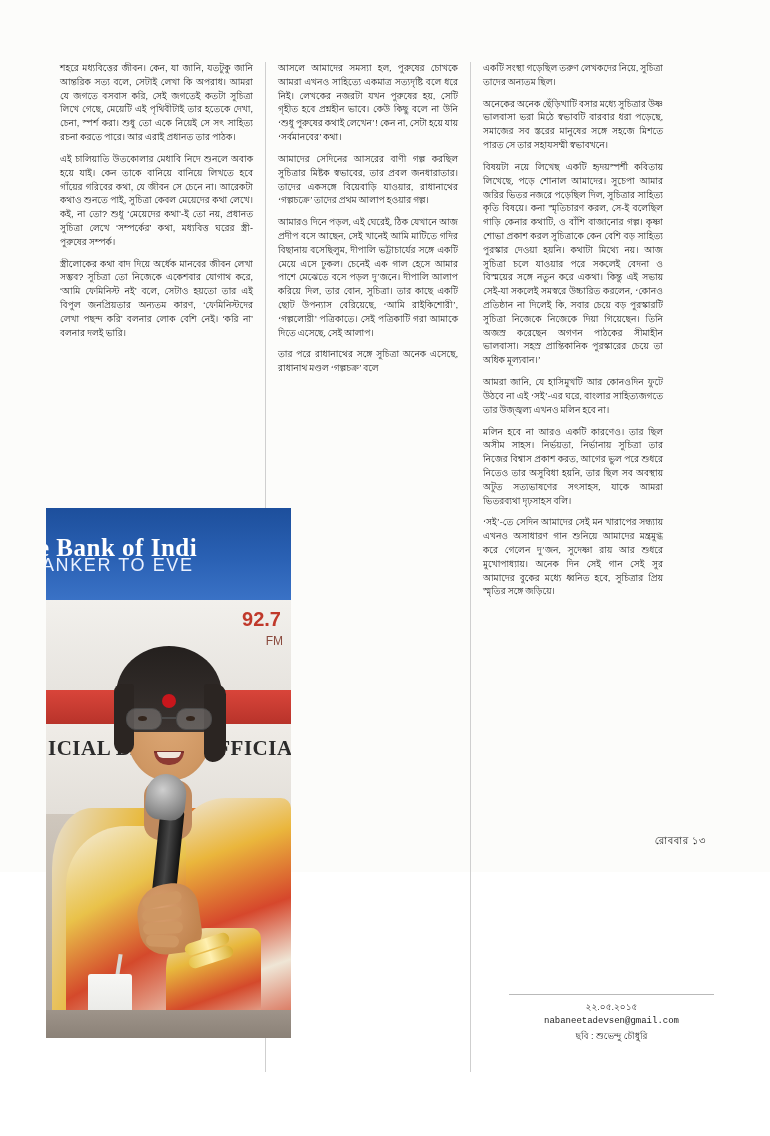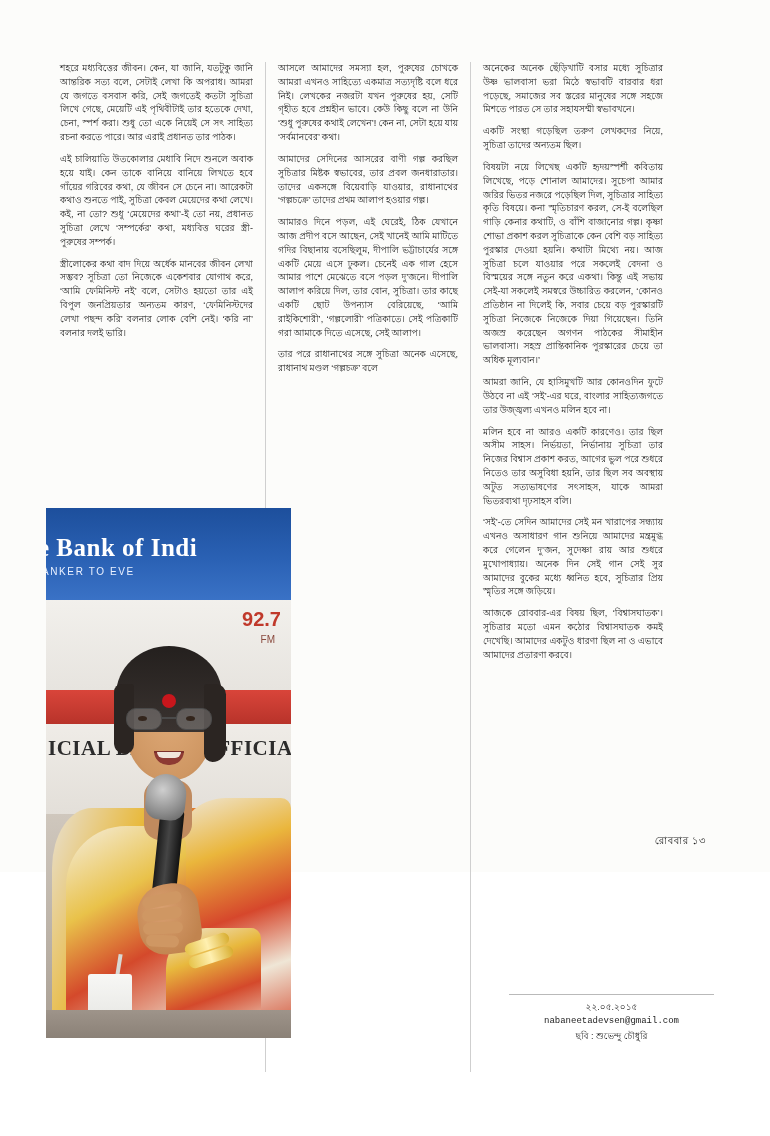--- a/index.html
+++ b/index.html
@@ -26,21 +26,21 @@
     width: 655px;
     height: 1010px;
     display: flex;
     gap: 0;
   }
   .col {
     width: 205px;
     padding-right: 12px;
     position: relative;
   }
-  .col + .col { padding-left: 12px; }
+  .col + .col { padding-left: 12px; font-family: Liberation Serif, serif; }
   .col.mid { border-left: 1px solid #cfcfcf; }
   .col.right { border-left: 1px solid #cfcfcf; }
   .para {
     font-size: 9.1px;
     line-height: 1.52;
     text-align: justify;
     margin: 0 0 8px 0;
     color: #1d1d1d;
     word-spacing: -0.3px;
     hyphens: none;
@@ -71,43 +71,43 @@
     left: -8px; top: 26px;
     font-size: 25px;
     color: #ffffff;
     font-weight: bold;
     letter-spacing: 0.5px;
     font-family: "Liberation Serif", serif;
     white-space: nowrap;
   }
   .banner-blue .btxt2 {
     position: absolute;
-    left: -4px; top: 58px;
-    font-size: 10px;
+    left: -4px; top: 47px;
+    font-size: 18px;
     color: #eaf1ff;
     letter-spacing: 1.6px;
     white-space: nowrap;
   }
   .band-white {
     position: absolute;
     left: 0; top: 92px; width: 245px; height: 90px;
     background: linear-gradient(180deg,#f2f0ec 0%, #e7e4df 100%);
   }
   .fm-badge {
     position: absolute;
     right: 10px; top: 100px;
     font-size: 20px;
     font-weight: bold;
     color: #c0392b;
     font-family: "Liberation Sans", sans-serif;
   }
   .fm-sub {
     position: absolute;
-    right: 16px; top: 126px;
-    font-size: 10px;
+    right: 8px; top: 126px;
+    font-size: 12px;
     color: #8a4a3e;
   }
   .band-red {
     position: absolute;
     left: 0; top: 182px; width: 245px; height: 34px;
     background: linear-gradient(180deg,#d9453a 0%, #b8332a 100%);
   }
   .band-lower {
     position: absolute;
     left: 0; top: 216px; width: 245px; height: 90px;
@@ -325,27 +325,26 @@
     </div>
 
     <div class="col mid">
       <p class="para">আসলে আমাদের সমস্যা হল, পুরুষের চোখকে আমরা এখনও সাহিত্যে একমাত্র সত্যদৃষ্টি বলে ধরে নিই। লেখকের নজরটা যখন পুরুষের হয়, সেটি গৃহীত হবে প্রশ্নহীন ভাবে। কেউ কিছু বলে না উনি ‘শুধু পুরুষের কথাই লেখেন’! কেন না, সেটা হয়ে যায় ‘সর্বমানবের’ কথা।</p>
       <p class="para">আমাদের সেদিনের আসরের বাণী গল্প করছিল সুচিত্রার মিষ্টক স্বভাবের, তার প্রবল জনধারাতার। তাদের একসঙ্গে বিয়েবাড়ি যাওয়ার, রাধানাথের ‘গল্পচক্রে’ তাদের প্রথম আলাপ হওয়ার গল্প।</p>
       <p class="para">আমারও দিনে পড়ল, এই ঘেরেই, ঠিক যেখানে আজ প্রদীপ বসে আছেন, সেই খানেই আমি মাটিতে গদির বিছানায় বসেছিলুম, দীপালি ভট্টাচার্যের সঙ্গে একটি মেয়ে এসে ঢুকল। চেনেই এক গাল হেসে আমার পাশে মেঝেতে বসে পড়ল দু’জনে। দীপালি আলাপ করিয়ে দিল, তার বোন, সুচিত্রা। তার কাছে একটি ছোট উপন্যাস বেরিয়েছে, ‘আমি রাইকিশোরী’, ‘গল্পলোরী’ পত্রিকাতে। সেই পত্রিকাটি গরা আমাকে দিতে এসেছে, সেই আলাপ।</p>
       <p class="para">তার পরে রাধানাথের সঙ্গে সুচিত্রা অনেক এসেছে, রাধানাথ মণ্ডল ‘গল্পচক্র’ বলে</p>
     </div>
 
     <div class="col right">
+      <p class="para">একটি সংস্থা গড়েছিল তরুণ লেখকদের নিয়ে, সুচিত্রা তাদের অন্যতম ছিল।</p>
       <p class="para">অনেকের অনেক ছেঁড়িখাটি বসার মধ্যে সুচিত্রার উষ্ণ ভালবাসা ভরা মিঠে স্বভাবটি বারবার ধরা পড়েছে, সমাজের সব স্তরের মানুষের সঙ্গে সহজে মিশতে পারত সে তার সহাযসম্মী স্বভাবখনে।</p>
-      <p class="para">একটি সংস্থা গড়েছিল তরুণ লেখকদের নিয়ে, সুচিত্রা তাদের অন্যতম ছিল।</p>
       <p class="para">বিষয়টা নয়ে লিখেছ একটি হৃদয়স্পর্শী কবিতায় লিখেছে, পড়ে শোনাল আমাদের। সুচেপা আমার জরির ভিতর নজরে পড়েছিল দিল, সুচিত্রার সাহিত্য কৃতি বিষয়ে। কনা স্মৃতিচারণ করল, সে-ই বলেছিল গাড়ি কেনার কথাটি, ও বাঁশি বাজানোর গল্প। কৃষ্ণা শোভা প্রকাশ করল সুচিত্রাকে কেন বেশি বড় সাহিত্য পুরস্কার দেওয়া হয়নি। কথাটা মিথ্যে নয়। আজ সুচিত্রা চলে যাওয়ার পরে সকলেই বেদনা ও বিস্ময়ের সঙ্গে নতুন করে একথা। কিন্তু এই সভায় সেই-যা সকলেই সমস্বরে উচ্চারিত করলেন, ‘কোনও প্রতিষ্ঠান না দিলেই কি, সবার চেয়ে বড় পুরস্কারটি সুচিত্রা নিজেকে নিজেকে দিয়া গিয়েছেন। তিনি অজস্র করেছেন অগণন পাঠকের সীমাহীন ভালবাসা। সহস্র প্রান্তিকানিক পুরস্কারের চেয়ে তা অধিক মূল্যবান।’</p>
       <p class="para">আমরা জানি, যে হাসিমুখটি আর কোনওদিন ফুটে উঠবে না এই ‘সই’-এর ঘরে, বাংলার সাহিত্যজগতে তার উজ্জ্বল্য এখনও মলিন হবে না।</p>
       <p class="para">মলিন হবে না আরও একটি কারণেও। তার ছিল অসীম সাহস। নির্ভয়তা, নির্ভানায় সুচিত্রা তার নিজের বিশ্বাস প্রকাশ করত, আগের ভুল পরে শুধরে নিতেও তার অসুবিধা হয়নি, তার ছিল সব অবস্থায় অটুত সত্যভাষণের সৎসাহস, যাকে আমরা ভিতরব্যথা দৃঢ়সাহস বলি।</p>
       <p class="para">‘সই’-তে সেদিন আমাদের সেই মন খারাপের সন্ধ্যায় এখনও অসাধারণ গান শুনিয়ে আমাদের মন্ত্রমুগ্ধ করে গেলেন দু’জন, সুদেষ্ণা রায় আর শুধরে মুখোপাধ্যায়। অনেক দিন সেই গান সেই সুর আমাদের বুকের মধ্যে ধ্বনিত হবে, সুচিত্রার প্রিয় স্মৃতির সঙ্গে জড়িয়ে।</p>
-      <p class="para">আজকে রোববার-এর বিষয় ছিল, ‘বিশ্বাসঘাতক’। সুচিত্রার মতো এমন কঠোর বিশ্বাসঘাতক কমই দেখেছি। আমাদের একটুও ধারণা ছিল না ও এভাবে আমাদের প্রতারণা করবে।</p>
     </div>
 
   </div>
 
   <div class="photo">
     <div class="bg-wall"></div>
 
     <div class="banner-blue">
       <div class="btxt">e Bank of Indi</div>
       <div class="btxt2">ANKER TO EVE</div>

